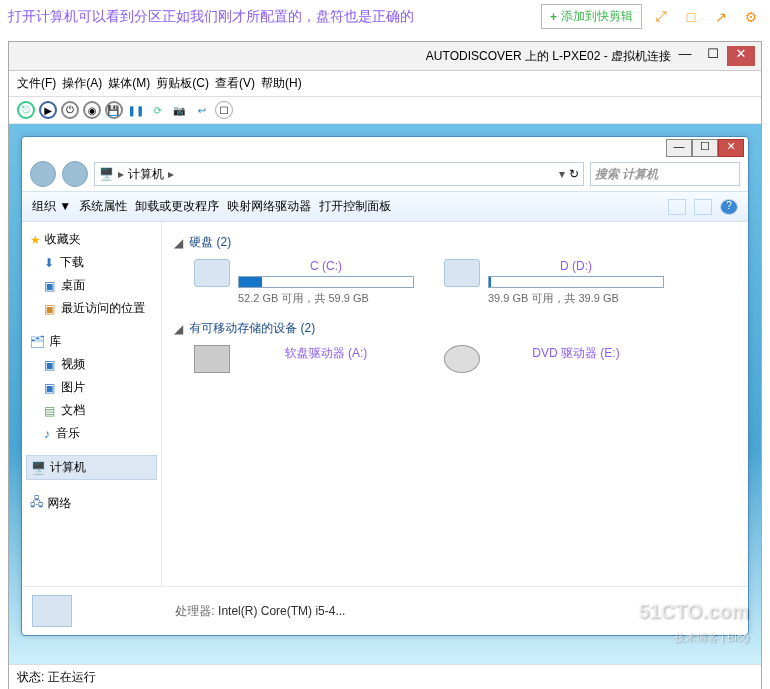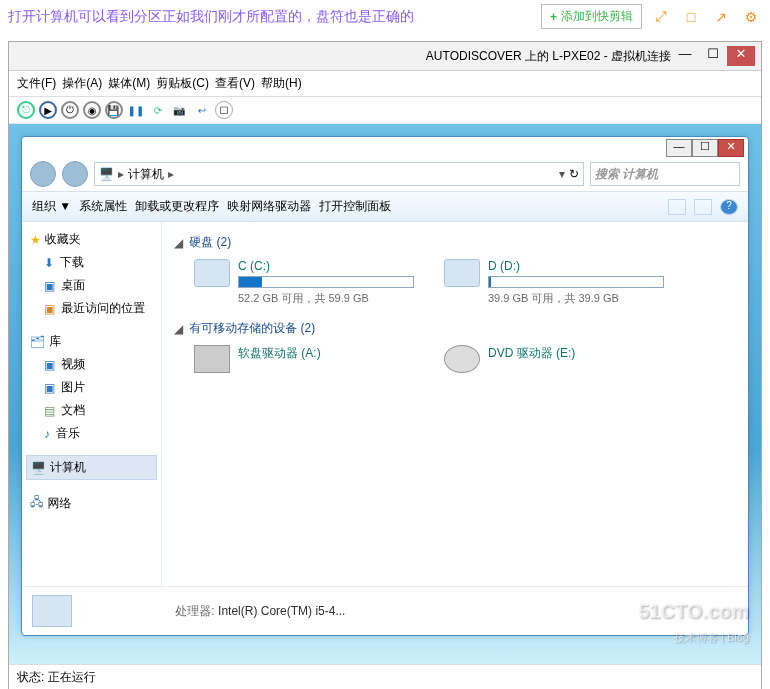--- a/index.html
+++ b/index.html
@@ -49,21 +49,21 @@
     .note{color:#6fa36d;}
     .comp{color:#3b6fa8;}
     .net{color:#3b6fa8;}
     .content { flex:1; padding:8px 12px; overflow:auto;}
     .section-hdr { display:flex; align-items:center; gap:6px; color:#184a8a; font-size:12px; margin:4px 0 8px;}
     .section-hdr .tri{color:#5d5d5d;}
     .drives { display:flex; gap:30px; margin:4px 0 14px 20px;}
     .drive { display:flex; gap:8px; width:220px;}
     .drv-ic { width:36px; height:28px; background:#d7e5f2; border:1px solid #aac5de; border-radius:3px; position:relative;}
     .drv-info { font-size:12px; flex:1;}
-    .drv-name { color:#0f766e;}
+    .drv-name { color:#8b5cf6;text-align:center;}
     .bar { height:12px; border:1px solid #8ba7c1; margin:3px 0; position:relative; background:#fff;}
     .bar .fill { position:absolute; left:0; top:0; bottom:0; background:#1775c7;}
     .drv-free { color:#6a6a6a; font-size:11px;}
     .floppy-ic{ width:36px;height:28px; background:#ccc; border:1px solid #999;}
     .dvd-ic{ width:36px;height:28px; border-radius:50%; background:#ddd; border:1px solid #999;}
     .footer { border-top:1px solid #e2eaf2; padding:8px 10px; display:flex; gap:10px; align-items:center;}
     .pc-ic{ width:40px;height:32px; background:#d7e5f2; border:1px solid #aac5de;}
     .footer .info{font-size:12px; color:#2f2f2f;}
     .footer .lbl{ color:#6a6a6a;}
     .watermark{position:absolute; right:12px; bottom:18px; color:rgba(255,255,255,0.6); font-weight:bold; font-size:20px; text-shadow:1px 1px 2px rgba(0,0,0,0.3); text-align:right;}

